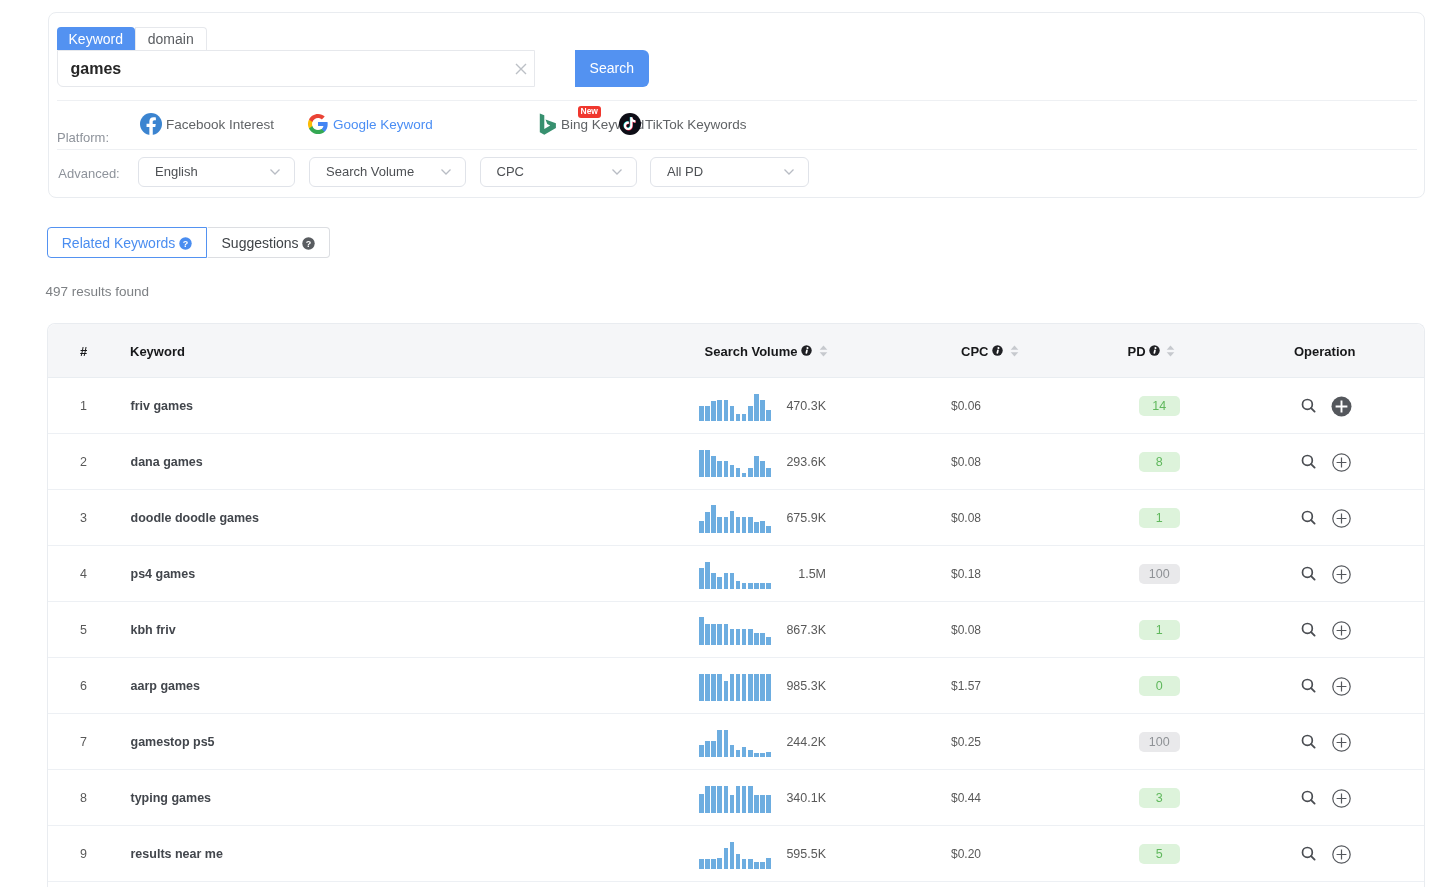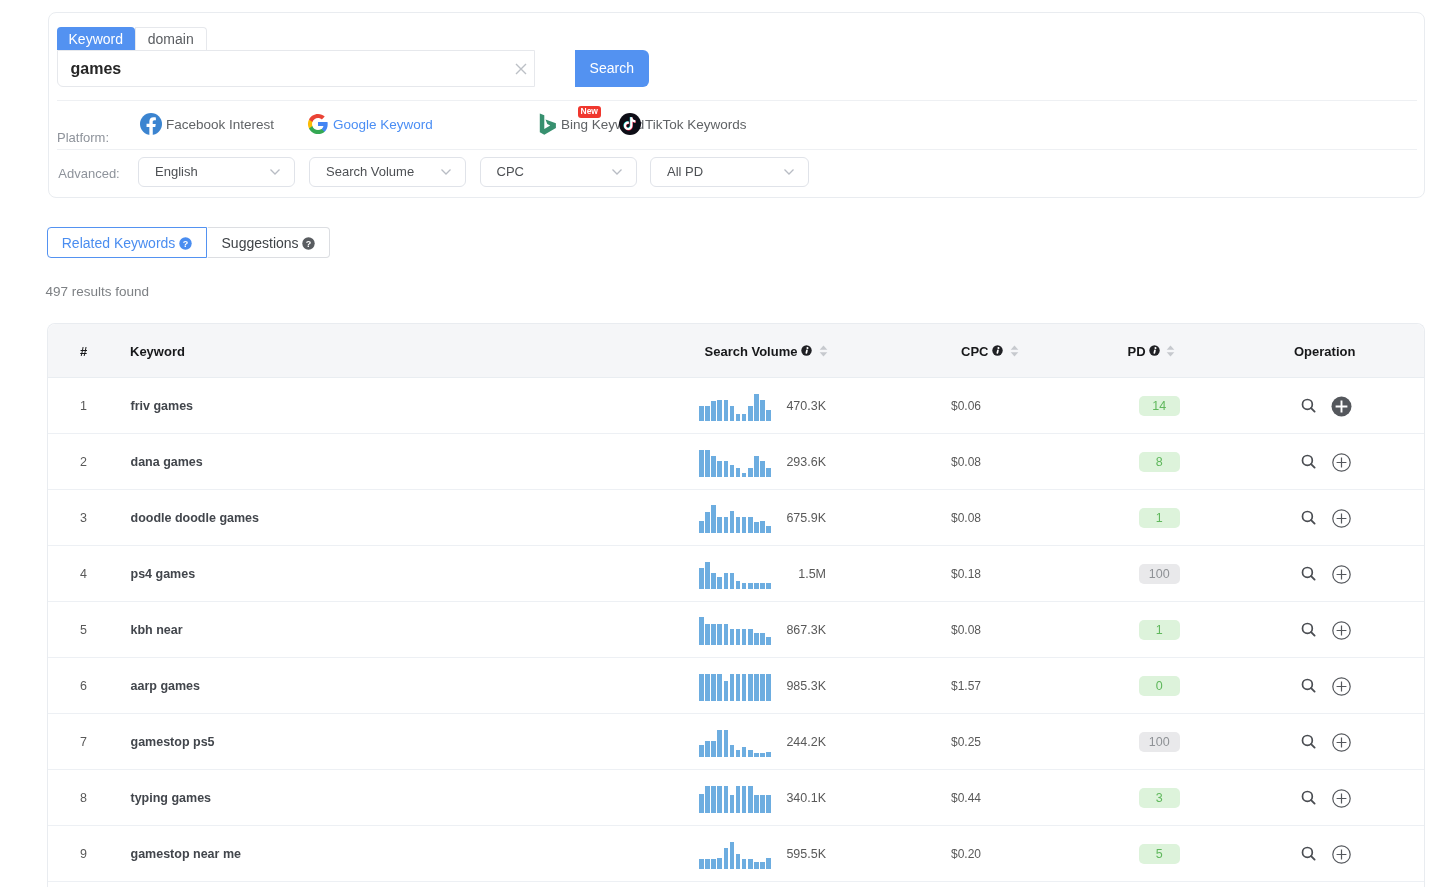--- a/index.html
+++ b/index.html
@@ -258,21 +258,21 @@
           <circle cx="7.4" cy="7.4" r="4.9" fill="none" stroke="#4a4d52" stroke-width="1.7"></circle>
           <path d="M11.1 11.1 L14.6 14.6" stroke="#4a4d52" stroke-width="1.9" stroke-linecap="round"></path>
         </svg></div>
 <div class="pls abs"><svg width="21" height="21" viewBox="0 0 21 21">
           <circle cx="10.5" cy="10.5" r="8.7" fill="none" stroke="#54575c" stroke-width="1.2"></circle>
           <path d="M10.5 5.6 V15.4 M5.6 10.5 H15.4" stroke="#54575c" stroke-width="1.2"></path>
         </svg></div>
 </div>
 <div class="row abs" style="top:278px;">
 <div class="num abs">5</div>
-<div class="kw abs">kbh near</div>
+<div class="kw abs">kbh friv</div>
 <div class="chart abs">
         <i style="height:27.7px"></i>
         <i style="height:21px"></i>
         <i style="height:21px"></i>
         <i style="height:21px"></i>
         <i style="height:21px"></i>
         <i style="height:15.8px"></i>
         <i style="height:15.8px"></i>
         <i style="height:15.8px"></i>
         <i style="height:15.8px"></i>
@@ -374,21 +374,21 @@
           <circle cx="7.4" cy="7.4" r="4.9" fill="none" stroke="#4a4d52" stroke-width="1.7"></circle>
           <path d="M11.1 11.1 L14.6 14.6" stroke="#4a4d52" stroke-width="1.9" stroke-linecap="round"></path>
         </svg></div>
 <div class="pls abs"><svg width="21" height="21" viewBox="0 0 21 21">
           <circle cx="10.5" cy="10.5" r="8.7" fill="none" stroke="#54575c" stroke-width="1.2"></circle>
           <path d="M10.5 5.6 V15.4 M5.6 10.5 H15.4" stroke="#54575c" stroke-width="1.2"></path>
         </svg></div>
 </div>
 <div class="row abs" style="top:502px;">
 <div class="num abs">9</div>
-<div class="kw abs">gamestop near me</div>
+<div class="kw abs">results near me</div>
 <div class="chart abs">
         <i style="height:10.5px"></i>
         <i style="height:10.5px"></i>
         <i style="height:10.5px"></i>
         <i style="height:11.5px"></i>
         <i style="height:21.1px"></i>
         <i style="height:27.2px"></i>
         <i style="height:15.3px"></i>
         <i style="height:10.5px"></i>
         <i style="height:10.5px"></i>

